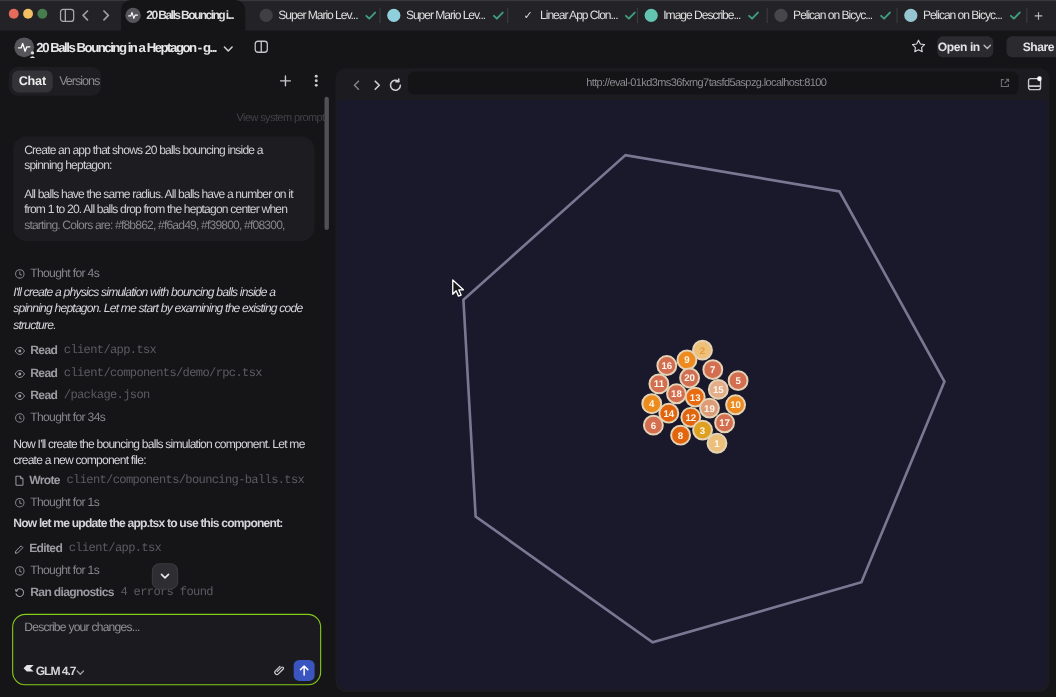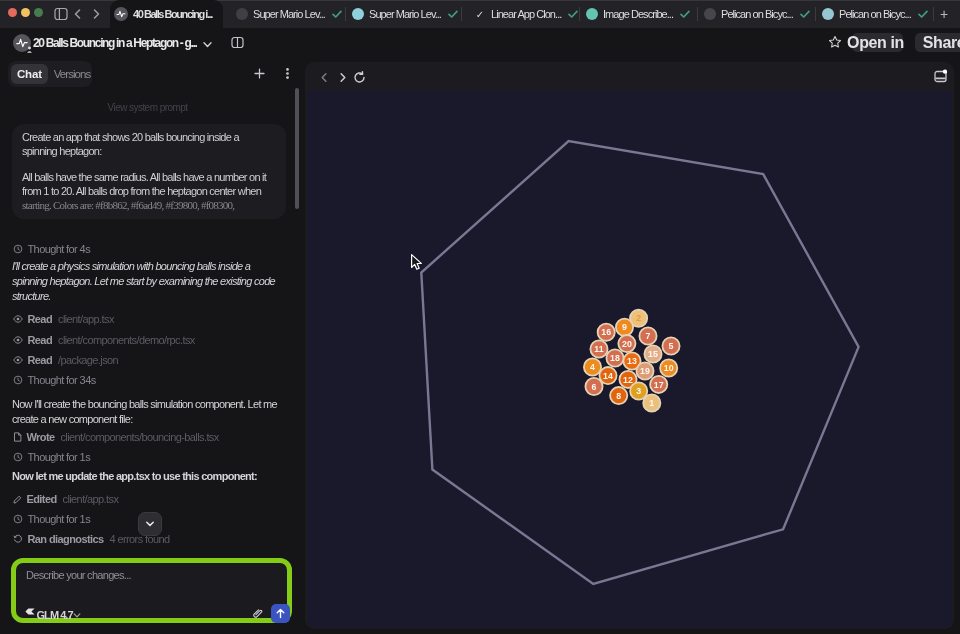--- a/index.html
+++ b/index.html
@@ -11,30 +11,30 @@
   #tabbar { left:0; top:0; width:960px; height:28px; background:#232327; border-top:1px solid #38383c; }
   .light { width:9px; height:9px; border-radius:50%; top:8px; }
   .tab { top:0; height:28px; display:flex; align-items:center; padding-left:4px; font-size:11px; color:#dededf; white-space:nowrap; }
   .tab .tt { margin-left:5px; letter-spacing:-0.95px; }
   .tab .chk { margin-left:6px; flex:0 0 auto; }
   .tabdiv { top:7px; width:1px; height:14px; background:#3c3c40; }
   .fav { width:12px; height:12px; border-radius:50%; flex:0 0 auto; }
 
   
   #header { left:0; top:28px; width:960px; height:28px; background:#151518; }
-  .hbtn { top:33px; height:19px; background:#2b2b2f; border-radius:5px; color:#e3e3e5; font-size:16px; font-weight:700; display:flex; align-items:center; justify-content:center; letter-spacing:-0.4px; white-space:nowrap; }
+  .hbtn { top:33px; height:19px; background:#2b2b2f; border-radius:5px; color:#e3e3e5; font-size:11px; font-weight:700; display:flex; align-items:center; justify-content:center; letter-spacing:-0.4px; white-space:nowrap; }
 
   
   #seg { left:8px; top:61px; width:84px; height:26px; background:#1e1e22; border-radius:8px; display:flex; align-items:center; padding:3px; }
   #seg .on { background:#343438; color:#ededee; border-radius:6px; height:20px; padding:0 6px; font-size:11.5px; font-weight:700; display:flex; align-items:center; letter-spacing:-0.2px; }
   #seg .off { color:#8b8b90; font-size:11.5px; padding:0 6px; letter-spacing:-0.95px; }
 
   .para { left:12px; width:273px; font-size:11px; letter-spacing:-0.72px; line-height:15.2px; color:#d4d4d8; }
   .tool { left:12px; height:14px; font-size:11px; letter-spacing:-0.6px; color:#9b9ba1; font-weight:700; display:flex; align-items:center; white-space:nowrap; }
-  .tool .path { color:#5b5b62; font-weight:400; margin-left:6px; letter-spacing:-0.6px; }
+  .tool .path { color:#5b5b62; font-weight:400; margin-left:6px; letter-spacing:-0.6px;font-family:Liberation Mono, monospace; }
   .tool svg { margin-right:4.5px; margin-left:1px; flex:0 0 auto; }
   .thought { color:#85858c !important; font-weight:400 !important; }
 
   
   #rpanel { left:305px; top:62px; width:649px; height:567px; background:#1c1c20; border-radius:9px; overflow:hidden; }
   #preview { position:absolute; left:2px; top:29px; width:645px; height:536px; background:#1a182b; border-radius:0 0 8px 8px; }
   #urlbar { position:absolute; left:66px; top:3px; width:555px; height:21px; background:#141416; border-radius:6px; color:#8a8a92; font-size:10px; letter-spacing:-0.55px; display:flex; align-items:center; justify-content:center; padding-right:13px; }
 </style>
 </head>
 <body>
@@ -54,21 +54,21 @@
 <svg class="abs" style="left:90px; top:8px;" width="12" height="12" viewBox="0 0 12 12">
     <path d="M4.5 2 L8.5 6 L4.5 10" fill="none" stroke="#9b9b9f" stroke-width="1.6" stroke-linecap="round" stroke-linejoin="round"></path>
   </svg>
 
 <div class="abs tab" style="left:110px; width:113px; background:#151518; border-radius:9px 9px 0 0; padding-left:4px;">
   <span class="fav" style="background:#55555b; position:relative; width:14px; height:14px;">
     <svg width="14" height="14" viewBox="0 0 15 15" style="position:absolute;left:0;top:0;">
         <path d="M3.2 8 L5.2 8 L6.4 4.6 L8.2 10.4 L9.6 7.2 L11.8 7.2" fill="none" stroke="#fff" stroke-width="1.1" stroke-linecap="round" stroke-linejoin="round"></path>
       </svg>
   </span>
-  <span class="tt" style="font-weight:700; letter-spacing:-1.45px;">40 Balls Bouncing i...</span>
+  <span class="tt" style="font-weight:700; letter-spacing:-1.45px;">20 Balls Bouncing i...</span>
 </div>
 
 <div class="abs tab" style="left:230px; width:116px; padding-left:6px;">
     <span class="fav" style="background:#3f3f45;"></span>
     <span class="tt">Super Mario Lev...</span>
     <svg class="chk" width="12" height="12" viewBox="0 0 12 12">
       <path d="M2 6.4 L4.7 9 L10 3.4" fill="none" stroke="#3f9e7c" stroke-width="1.7" stroke-linecap="round" stroke-linejoin="round"></path>
     </svg>
   </div>
 <div class="abs tab" style="left:346px; width:116px; padding-left:6px;">
@@ -147,27 +147,27 @@
   </div>
 <svg class="abs" style="left:254px; top:68px;" width="11" height="11" viewBox="0 0 13 13">
     <path d="M6.5 1.2 V11.8 M1.2 6.5 H11.8" stroke="#c9c9cd" stroke-width="1.5" stroke-linecap="round"></path>
   </svg>
 <svg class="abs" style="left:281px; top:67px;" width="13" height="13" viewBox="0 0 13 13">
     <circle cx="6.5" cy="2.4" r="1.35" fill="#c9c9cd"></circle>
     <circle cx="6.5" cy="6.5" r="1.35" fill="#c9c9cd"></circle>
     <circle cx="6.5" cy="10.6" r="1.35" fill="#c9c9cd"></circle>
   </svg>
 
-<div class="abs" style="left:0; top:102px; width:295px; text-align:center; font-size:10px; letter-spacing:-0.55px; color:#42424a;">View system prompt</div>
+<div class="abs" style="left:0; top:102px; width:295px; text-align:right; font-size:10px; letter-spacing:-0.55px; color:#42424a;">View system prompt</div>
 
 <div class="abs" style="left:12px; top:124px; width:274px; height:95px; background:#1d1d21; border-radius:12px; overflow:hidden;">
   <div style="position:absolute; left:10px; top:7px; width:254px; font-size:11px; letter-spacing:-0.75px; line-height:13.9px; color:#cfcfd3;">
     Create an app that shows 20 balls bouncing inside a spinning heptagon:
     <div style="height:12.6px;"></div>
-    All balls have the same radius. All balls have a number on it from 1 to 20. All balls drop from the heptagon center when <span style="color:#85858b;font-family:Liberation Serif, serif;">starting. Colors are: #f8b862, #f6ad49, #f39800, #f08300,</span>
+    All balls have the same radius. All balls have a number on it from 1 to 20. All balls drop from the heptagon center when <span style="color:#85858b;">starting. Colors are: #f8b862, #f6ad49, #f39800, #f08300,</span>
   </div>
 </div>
 
 <div class="abs tool thought" style="top:242px;"><svg width="10" height="10" viewBox="0 0 13 13">
       <circle cx="6.5" cy="6.5" r="5" fill="none" stroke="#85858c" stroke-width="1.2"></circle>
       <path d="M6.5 4 V6.8 L8.4 7.8" fill="none" stroke="#85858c" stroke-width="1.2" stroke-linecap="round"></path>
     </svg>Thought for 4s</div>
 
 <div class="abs para" style="top:259px;font-style:italic;">I'll create a physics simulation with bouncing balls inside a spinning heptagon. Let me start by examining the existing code structure.</div>
 
@@ -216,21 +216,21 @@
       <path d="M2.2 4.2 A4.6 4.6 0 1 1 2 7.5" fill="none" stroke="#9b9ba1" stroke-width="1.2" stroke-linecap="round"></path>
       <path d="M1.2 2.2 L2.2 4.6 L4.6 3.8" fill="none" stroke="#9b9ba1" stroke-width="1.2" stroke-linejoin="round"></path>
     </svg>Ran diagnostics<span class="path">4 errors found</span></div>
 
 <div class="abs" style="left:138px; top:512px; width:24px; height:24px; background:#2d2d32; border:1px solid #3a3a3f; border-radius:7px;">
   <svg width="12" height="12" viewBox="0 0 12 12" style="position:absolute;left:5px;top:5px;">
       <path d="M2.8 4.2 L6 7.4 L9.2 4.2" fill="none" stroke="#e8e8ea" stroke-width="1.5" stroke-linecap="round" stroke-linejoin="round"></path>
     </svg>
 </div>
 
-<div class="abs" style="left:11px; top:558px; width:281px; height:65px; background:#1b1b1f; border:5px solid #84cc16; border-radius:12px;">
+<div class="abs" style="left:11px; top:558px; width:281px; height:65px; background:#1b1b1f; border:1px solid #84cc16; border-radius:12px;">
   <div style="position:absolute; left:10px; top:6px; font-size:11px; letter-spacing:-0.7px; color:#8f8f97;">Describe your changes...</div>
   <svg style="position:absolute; left:9px; top:45px;" width="10" height="7" viewBox="0 0 10 7">
       <path d="M9.6 0.6 L3.4 0.6 L0.4 3.5 L3.4 6.4 L9.6 6.4 L6.4 3.5 Z" fill="#e4e4e7"></path>
     </svg>
   <div style="position:absolute; left:20.5px; top:46px; font-size:11px; font-weight:700; letter-spacing:-0.95px; color:#d5d5d8;">GLM 4.7</div>
   <svg style="position:absolute; left:56px; top:48px;" width="10" height="9" viewBox="0 0 11 11">
       <path d="M2 3.6 L5.5 7.2 L9 3.6" fill="none" stroke="#9b9ba0" stroke-width="1.5" stroke-linecap="round"></path>
     </svg>
   <svg style="position:absolute; left:235px; top:44px;" width="13" height="13" viewBox="0 0 13 13">
       <g transform="rotate(45 6.5 6.5)">
@@ -251,20 +251,26 @@
   <svg style="position:absolute; left:14px; top:10px;" width="11" height="11" viewBox="0 0 12 12">
       <path d="M7.5 2 L3.5 6 L7.5 10" fill="none" stroke="#7e7e84" stroke-width="1.6" stroke-linecap="round" stroke-linejoin="round"></path>
     </svg>
   <svg style="position:absolute; left:32px; top:10px;" width="11" height="11" viewBox="0 0 12 12">
       <path d="M4.5 2 L8.5 6 L4.5 10" fill="none" stroke="#cfcfd4" stroke-width="1.6" stroke-linecap="round" stroke-linejoin="round"></path>
     </svg>
   <svg style="position:absolute; left:48px; top:9px;" width="13" height="13" viewBox="0 0 13 13">
       <path d="M11 6.5 A4.5 4.5 0 1 1 9.5 3.1" fill="none" stroke="#cfcfd4" stroke-width="1.4" stroke-linecap="round"></path>
       <path d="M9.5 0.8 V3.4 H6.9" fill="none" stroke="#cfcfd4" stroke-width="1.4" stroke-linecap="round" stroke-linejoin="round"></path>
     </svg>
+  <div id="urlbar">http://eval-01kd3ms36fxrng7tasfd5aspzg.localhost:8100
+    <svg style="position:absolute; right:8px; top:6px;" width="9" height="9" viewBox="0 0 10 10">
+        <path d="M4 1.5 H1.5 V8.5 H8.5 V6" fill="none" stroke="#6f6f76" stroke-width="1.1"></path>
+        <path d="M6 1.2 H8.8 V4 M8.6 1.4 L4.8 5.2" fill="none" stroke="#6f6f76" stroke-width="1.1"></path>
+      </svg>
+  </div>
   <svg style="position:absolute; left:629px; top:7px;" width="13" height="14" viewBox="0 0 13 14">
       <rect x="1" y="2.5" width="11" height="10" rx="2" fill="none" stroke="#c8c8cc" stroke-width="1.3"></rect>
       <line x1="1.4" y1="9.4" x2="11.6" y2="9.4" stroke="#c8c8cc" stroke-width="1.6"></line>
       <circle cx="11" cy="2.6" r="2.2" fill="#fff"></circle>
     </svg>
 
   <div id="preview">
     <svg width="645" height="536" viewBox="0 0 645 536">
       <g id="hept">
           <polygon points="551.6,255.9 476.1,438.3 286.3,492.9 125.4,378.6 114.3,181.5 261.6,50.0 456.2,83.1" fill="none" stroke="#85829f" stroke-width="2.4" stroke-opacity="0.9"></polygon>

